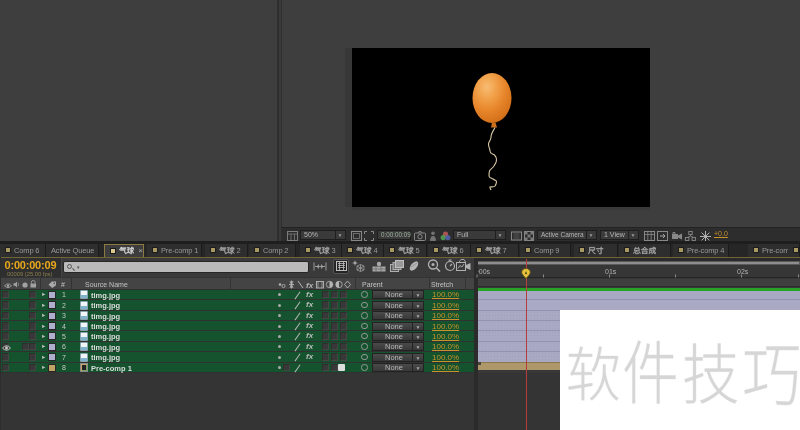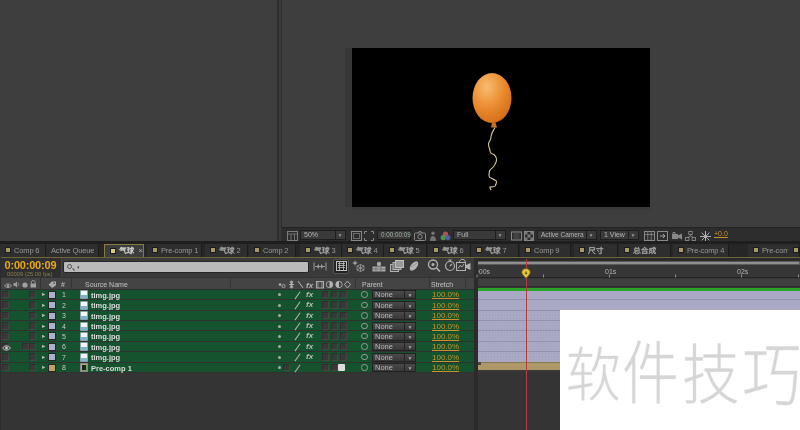--- a/index.html
+++ b/index.html
@@ -40,21 +40,21 @@
 .num{position:absolute;left:62px;top:1.5px;font-size:7px;color:#c8c8c8}
 .fico{position:absolute;left:80px;top:0.5px;width:7.5px;height:9px;background:#f2f5f7;border:1px solid #8aa2ad;border-radius:1px}
 .fold{position:absolute;left:0;bottom:0;width:5.5px;height:3px;background:#7fb3cc}
 .pico{position:absolute;left:80px;top:0.5px;width:8px;height:8.5px;background:#222;box-shadow:inset 0 0 0 1px #888,inset 2px 2px 0 0 #c8a868,inset -2px -2px 0 0 #7aa268}
 .nm{position:absolute;left:91px;top:1px;font-size:7.5px;font-weight:bold;color:#dcdcdc}
 .dot{position:absolute;left:278px;top:3.5px;width:3px;height:3px;border-radius:50%;background:#aaa}
 .pen{position:absolute;left:297px;top:1px;width:1.3px;height:9px;background:#b5b5b5;transform:rotate(35deg)}
 .fx{position:absolute;left:306px;top:0px;color:#bbb;font-size:8px;font-style:italic;font-weight:bold}
 .cube{position:absolute;left:338px;top:1px;width:7px;height:7px;background:#ddd;border-radius:1px}
 .pw{position:absolute;left:361px;top:1.5px;width:6.5px;height:6.5px;border:1.2px solid #979797;border-radius:50%}
-.dd{position:absolute;left:372px;top:0.5px;width:44px;height:9px;background:linear-gradient(#4a4a4a,#383838);border:1px solid #222;color:#b8b8b8;font-size:7.5px;line-height:8px;padding-left:2px}
+.dd{position:absolute;left:372px;top:0.5px;width:52px;height:9px;background:linear-gradient(#4a4a4a,#383838);border:1px solid #222;color:#b8b8b8;font-size:7.5px;line-height:8px;padding-left:12px}
 .ddr{position:absolute;right:0;top:0;width:11px;height:8px;border-left:1px solid #222;font-size:5px;color:#aaa;text-align:center;line-height:8px}
 .pct{position:absolute;left:432px;top:0.5px;color:#c8922d;font-size:8px;text-decoration:underline}
 #track{position:absolute;left:476px;top:257px;width:324px;height:173px;background:#373737}
 #nav{position:absolute;left:477px;top:260.5px;width:323px;height:4px;background:#8e8e8e;border:1px solid #5a5a5a}
 #ruler{position:absolute;left:476px;top:265px;width:324px;height:13px;background:#363636;border-bottom:1px solid #242424;color:#b2b2b2;font-size:7px}
 #mband{position:absolute;left:476px;top:278.5px;width:324px;height:8.5px;background:#3f3f3f;border-bottom:1.5px solid #2c2c2c}
 .goldh{position:absolute;left:474px;width:3.5px;background:#c9a227;border:0.5px solid #6b5a1a}
 #green{position:absolute;left:476.5px;top:287.6px;width:323.5px;height:3px;background:#27a327}
 .lav{position:absolute;background:#a9a9c4;border-bottom:1px solid #9292af;right:0}
 .lav.dots{background-image:radial-gradient(#a1a1bc 0.6px,transparent 0.75px);background-size:3px 3px}

